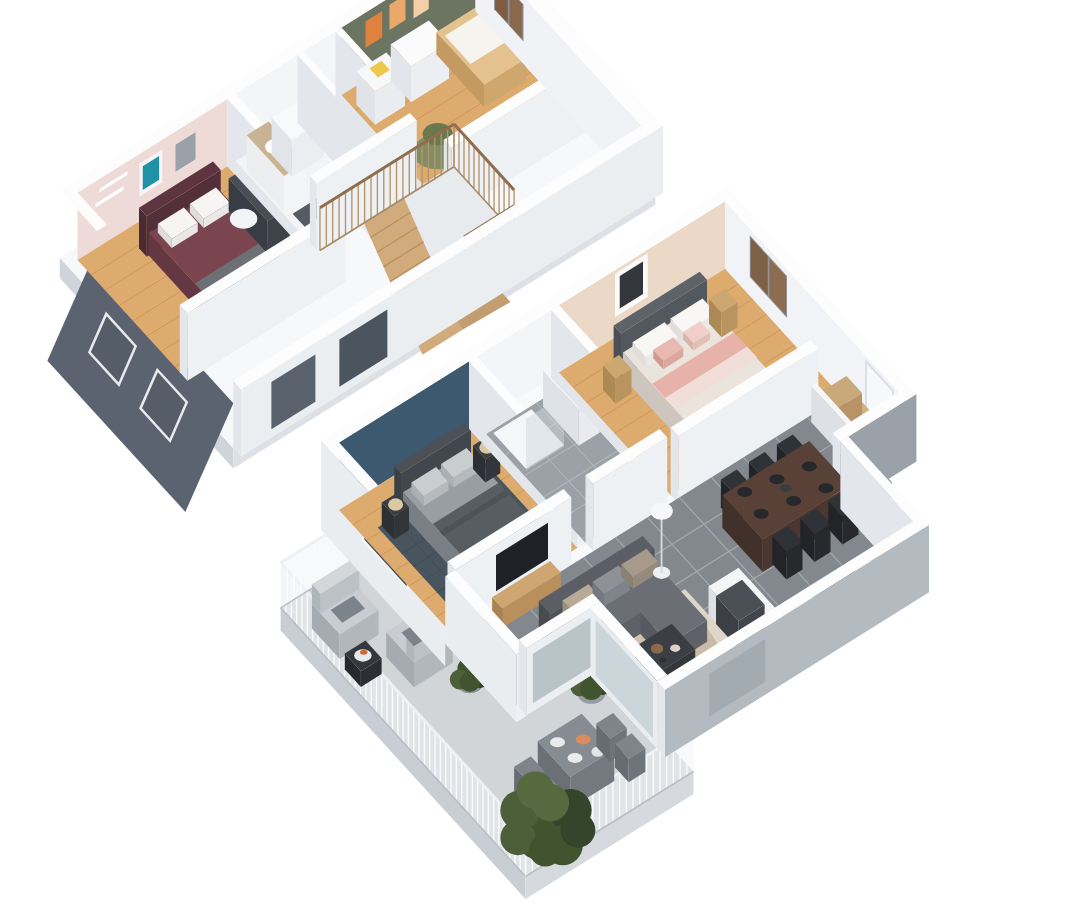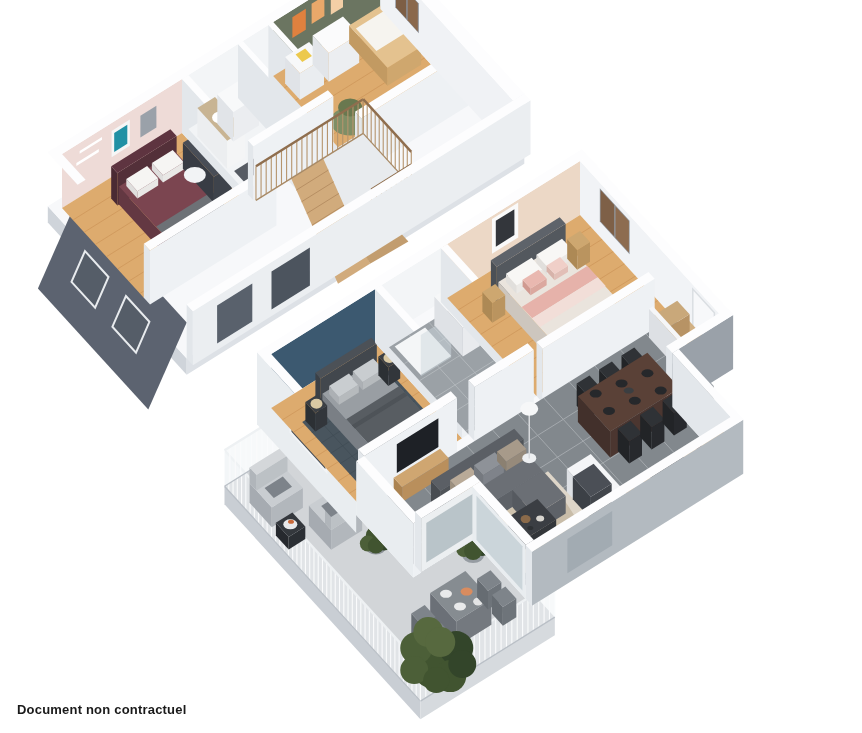--- a/index.html
+++ b/index.html
@@ -626,14 +626,13 @@
         <path d="M472.4,540.6 L525.8,599.0 L525.8,545.0 L472.4,486.6 Z" fill="#e9edf0"></path>
         <path d="M525.8,599.0 L533.8,594.0 L533.8,540.0 L525.8,545.0 Z" fill="#eef1f4"></path>
         <path d="M472.4,486.6 L480.4,481.6 L533.8,540.0 L525.8,545.0 Z" fill="#fdfdfe"></path>
         <path d="M476.5,540.1 L522.4,590.4 L522.4,546.2 L476.5,495.8 Z" fill="rgba(150,168,178,0.35)"></path>
         <path d="M525.8,599.0 L532.0,605.8 L532.0,551.8 L525.8,545.0 Z" fill="#e3e7eb"></path>
         <path d="M532.0,605.8 L743.2,473.8 L743.2,419.8 L532.0,551.8 Z" fill="#b3bac0"></path>
         <path d="M525.8,545.0 L737.0,413.0 L743.2,419.8 L532.0,551.8 Z" fill="#fdfdfe"></path>
         <path d="M567.4,573.3 L612.2,545.3 L612.2,511.1 L567.4,539.1 Z" fill="#a2abb2"></path>
       </g>
     </svg>
-  <div class="caption">Document non contractuel</div>
 </div>
 
 </body></html>

